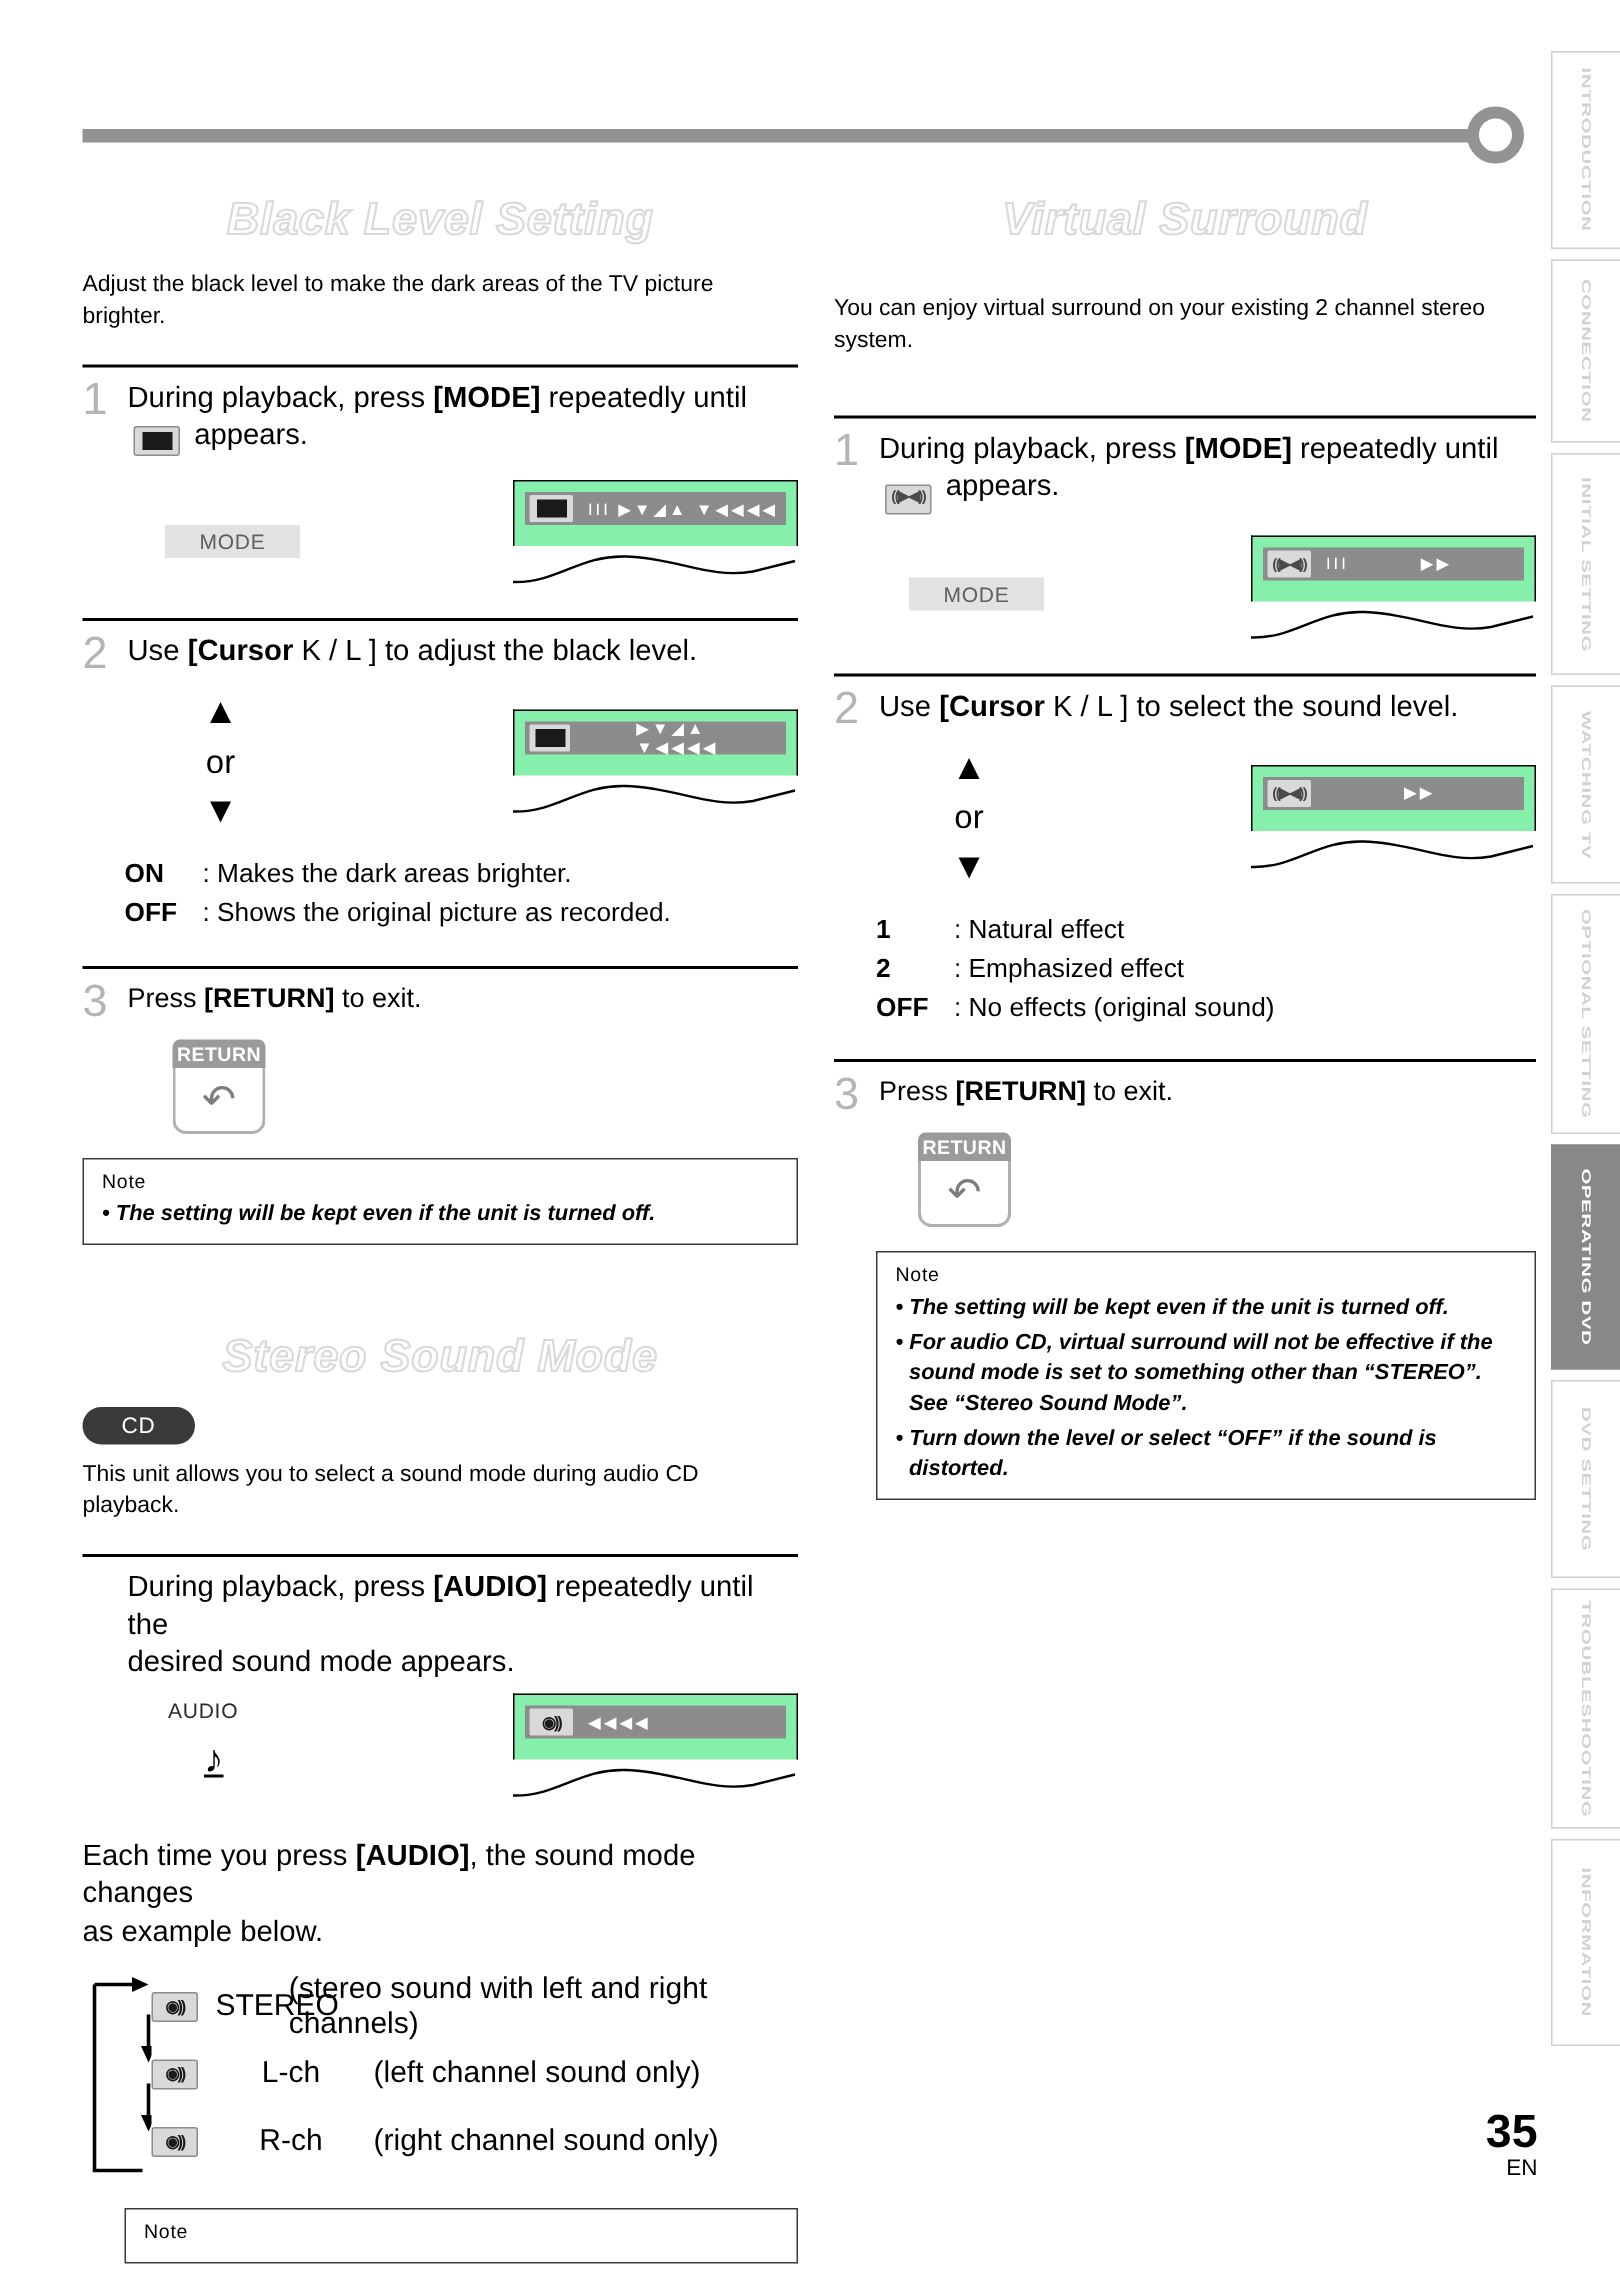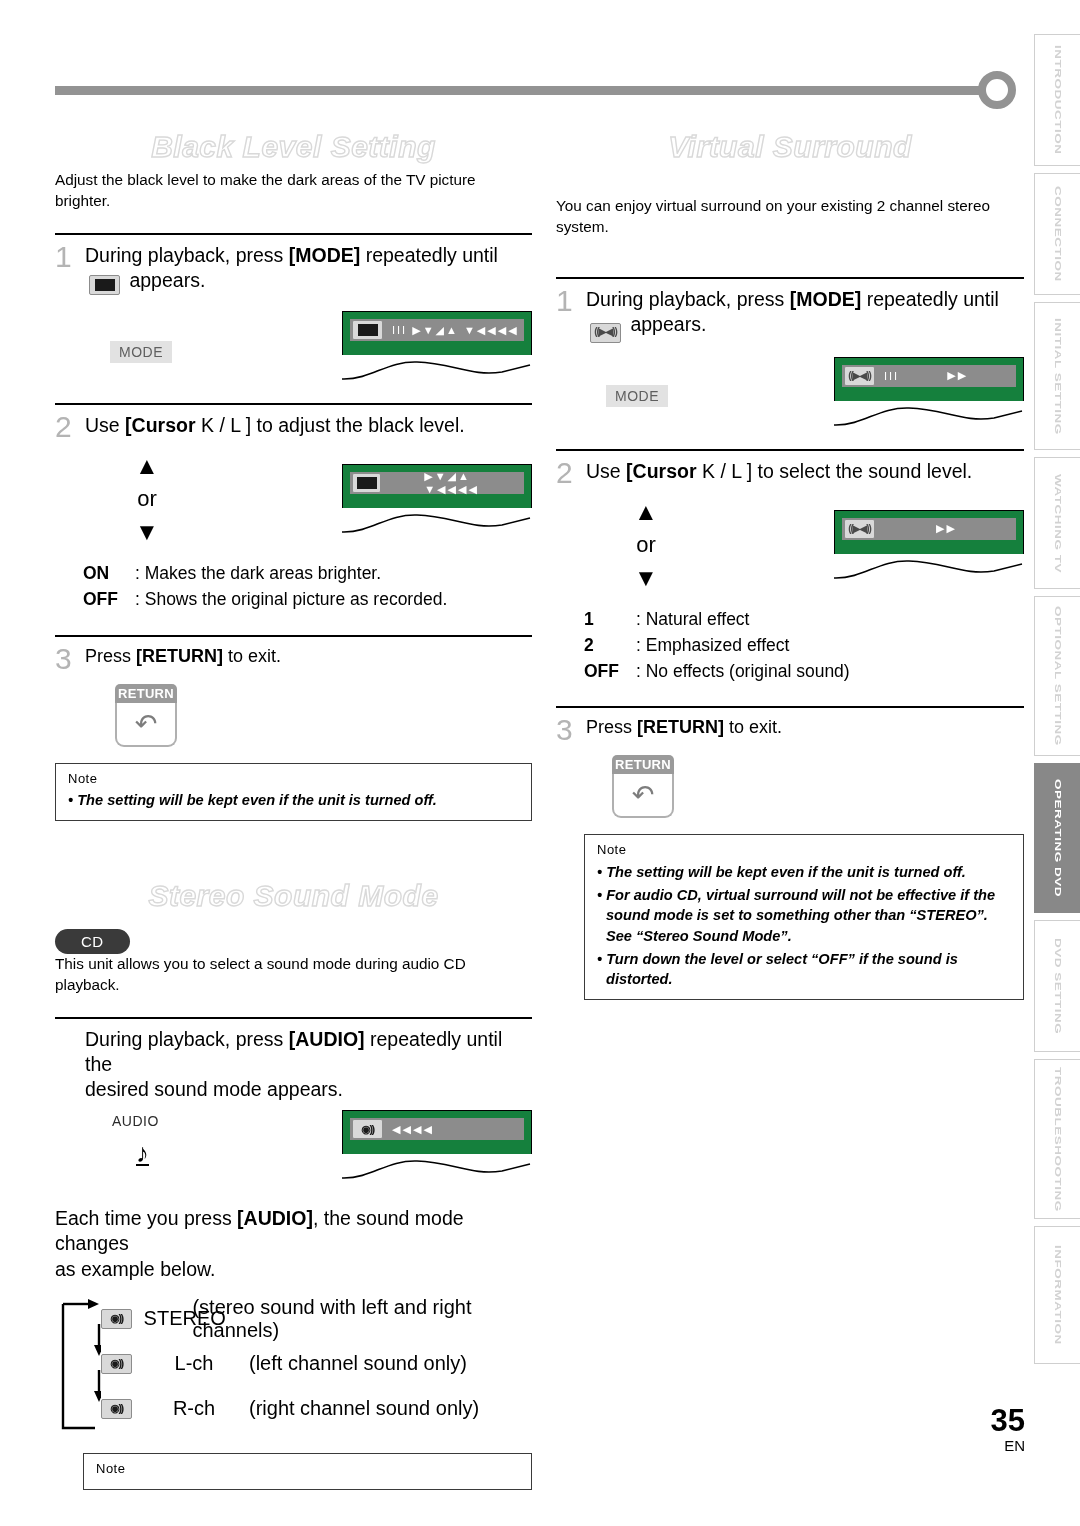--- a/index.html
+++ b/index.html
@@ -48,21 +48,21 @@
     padding-bottom: 6px;
   }
 
   
   .badge {
     display: inline-block; background: #3a3a3a; color: #ffffff;
     border-radius: 14px; padding: 4px 26px; font-size: 15px;
     letter-spacing: .5px; margin-top: 10px;
   }
 
-  .intro { font-size: 15.3px; line-height: 1.35; margin-top: 0; }
+  .intro { font-size: 15.3px; line-height: 1.35; margin-top: 10px; }
 
   
   .step { margin-top: 22px; border-top: 2.6px solid #000; padding-top: 6px; position: relative; }
   .step-head { display: flex; align-items: flex-start; }
   .step-num { font-size: 30px; color: #b4b4b4; width: 30px; flex: 0 0 30px;
               line-height: 1.0; margin-top: 1px; }
   .step-text { font-size: 19.5px; line-height: 1.28; flex: 1; padding-top: 2px; }
   .step-text b { font-weight: bold; }
 
   .inline-icon { display: inline-block; vertical-align: -4px; margin: 0 4px; }
@@ -74,30 +74,30 @@
   }
   .ic-black { width: 31px; height: 20px; }
   .ic-black i { display: block; width: 20px; height: 12px; background: #1a1a1a; }
   .ic-surr { width: 31px; height: 20px; font-size: 10px; color: #4a4a4a;
              letter-spacing: -1px; font-weight: bold; }
   .ic-audio { width: 31px; height: 20px; font-size: 11px; color: #1a1a1a;
               letter-spacing: -1.5px; font-weight: bold; }
 
   
   .osd-wrap { position: relative; margin-left: auto; }
-  .osd-box { border: 1.6px solid #000; border-bottom: none; padding: 7px 7px 14px 7px; background: #15803d; }
+  .osd-box { border: 1.6px solid #000; border-bottom: none; padding: 7px 7px 14px 7px; background: #86efac; }
   .osd-bar { background: #8c8c8c; height: 22px; display: flex; align-items: center; padding-left: 2px; }
   .osd-bar .osd-ic { margin-right: 9px; }
   .osd-syms { color: #ffffff; font-size: 11px; letter-spacing: 2px; display: flex; gap: 10px; align-items: center; }
   .osd-tear { display: block; width: 100%; }
 
   
   .keylabel {
     display: inline-block; background: #e2e2e2; color: #5f5f5f;
-    font-size: 14px; padding: 3px 9px; letter-spacing: .5px;
+    font-size: 14px; padding: 3px 23px; letter-spacing: .5px;
   }
   .retkey { width: 62px; }
   .retkey .cap {
     background: #9a9a9a; color: #ffffff; font-size: 13px; font-weight: bold;
     text-align: center; border-radius: 5px 5px 0 0; padding: 2px 0; letter-spacing: .3px;
   }
   .retkey .body {
     border: 2px solid #b0b0b0; border-top: none; border-radius: 0 0 9px 9px;
     height: 44px; display: flex; align-items: center; justify-content: center;
     font-size: 27px; color: #7d7d7d; background: #fff;

